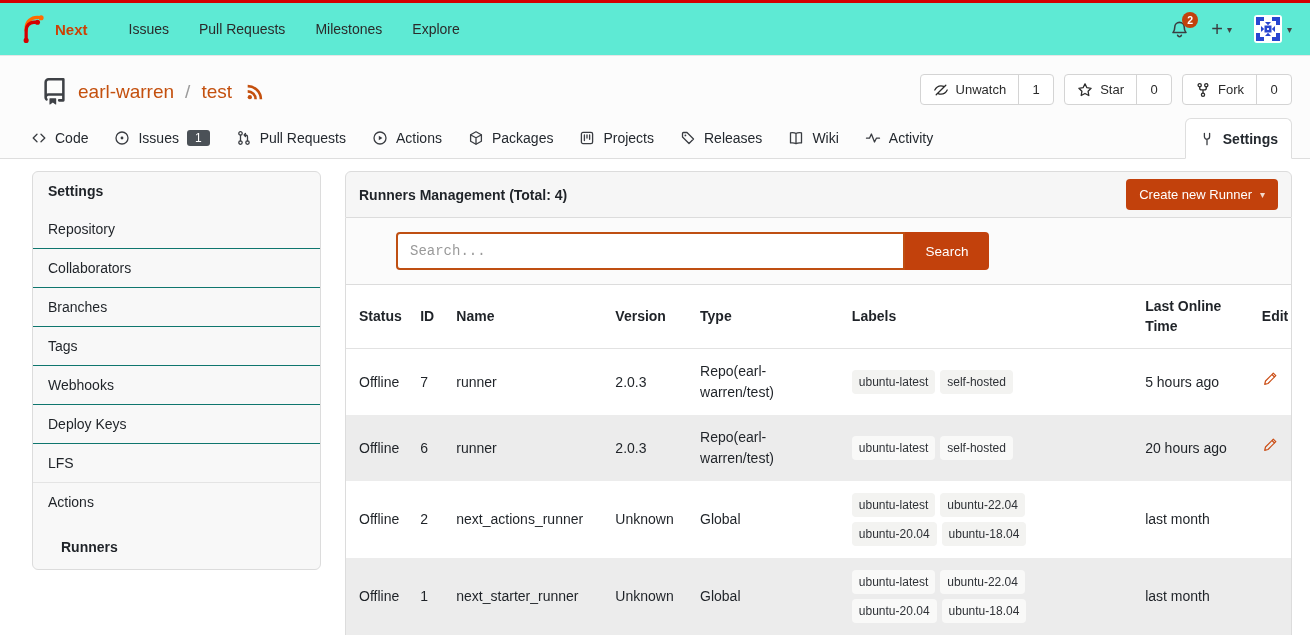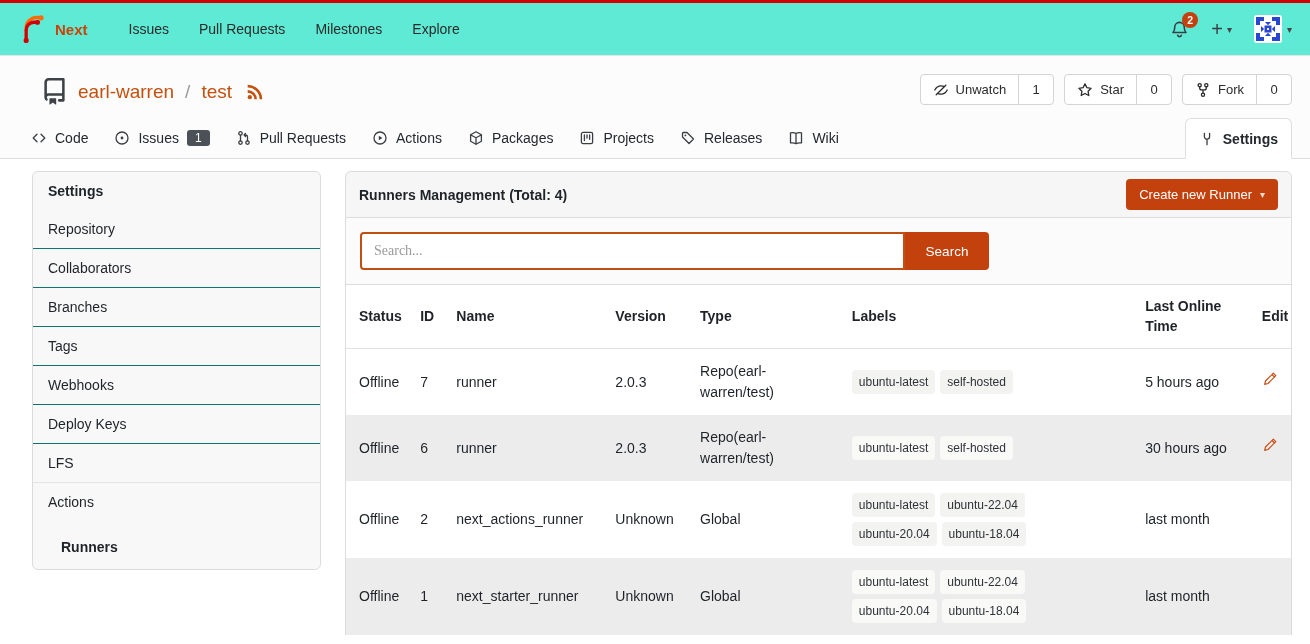--- a/index.html
+++ b/index.html
@@ -107,21 +107,22 @@
     background:#c2410c; color:#fff; border:none; border-radius:4px;
     font-size:13px; padding:8px 13px; cursor:pointer;
     font-family:"Liberation Sans", sans-serif;
   }
   .create-btn .caret { color:#f3d9cc; }
   .panel-search { border:1px solid #dcdcdc; border-top:none; background:#fbfbfb; padding:14px; }
   .search-row { display:flex; width:629px; }
   .search-input {
     flex:1; height:38px; border:2px solid #bf4f12; border-radius:4px 0 0 4px;
     padding:0 12px; font-size:14px; color:#333; background:#fff; outline:none;
-    font-family:Liberation Serif, serif;
+    font-family:Liberation Mono, monospace;
+    margin-left:36px;
   }
   .search-input::placeholder { color:#9a9a9a; }
   .search-btn {
     width:84px; background:#c2410c; color:#fff; border:none;
     border-radius:0 4px 4px 0; font-size:13.5px; cursor:pointer;
     font-family:"Liberation Sans", sans-serif;
   }
   .panel-body { border:1px solid #dcdcdc; border-top:none; border-bottom:none; }
   table.runners { width:100%; border-collapse:collapse; font-size:14px; table-layout:fixed; }
   .runners th {
@@ -323,20 +324,28 @@
         </span>
         <span>Releases</span>
       </a>
       <a class="tab">
         <span class="t-icon">
           <svg width="16" height="16" viewBox="0 0 16 16" fill="none" stroke="currentColor" stroke-width="1.3" stroke-linecap="round" stroke-linejoin="round">
             <path d="M8 3.6C6.8 2.7 5 2.5 2.5 2.8v10.1c2.5-.3 4.3 0 5.5.8 1.2-.8 3-1.1 5.5-.8V2.8C11 2.5 9.2 2.7 8 3.6zM8 3.6v10.1"></path>
           </svg>
         </span>
         <span>Wiki</span>
+      </a>
+      <a class="tab">
+        <span class="t-icon">
+          <svg width="16" height="16" viewBox="0 0 16 16" fill="none" stroke="currentColor" stroke-width="1.3" stroke-linecap="round" stroke-linejoin="round">
+            <path d="M1.5 8.2h3L6.4 4l3.1 8 1.9-3.8h3.1"></path>
+          </svg>
+        </span>
+        <span>Activity</span>
       </a>
       <a class="tab active">
         <span class="t-icon">
           <svg width="16" height="16" viewBox="0 0 16 16" fill="none" stroke="currentColor" stroke-width="1.3" stroke-linecap="round" stroke-linejoin="round">
             <path d="M5.4 2.3v3.3a2.6 2.6 0 0 0 5.2 0V2.3M8 8.2v5.5"></path>
           </svg>
         </span>
         <span>Settings</span>
       </a>
     </div>
@@ -424,21 +433,21 @@
               <td>6</td>
               <td>runner</td>
               <td>2.0.3</td>
               <td>Repo(earl-warren/test)</td>
               <td>
                 <div class="labels-wrap">
                   <span class="chip">ubuntu-latest</span>
                   <span class="chip">self-hosted</span>
                 </div>
               </td>
-              <td>30 hours ago</td>
+              <td>20 hours ago</td>
               <td><button class="edit-btn"><span><svg width="16" height="16" viewBox="0 0 16 16" fill="none" stroke="currentColor" stroke-width="1.2" stroke-linecap="round" stroke-linejoin="round">
                       <path d="M11.3 2.2l2.5 2.5L6 12.5l-3.3.8.8-3.3zM10 3.5l2.5 2.5"></path>
                     </svg></span></button></td>
             </tr>
             <tr class="">
               <td>Offline</td>
               <td>2</td>
               <td>next_actions_runner</td>
               <td>Unknown</td>
               <td>Global</td>

